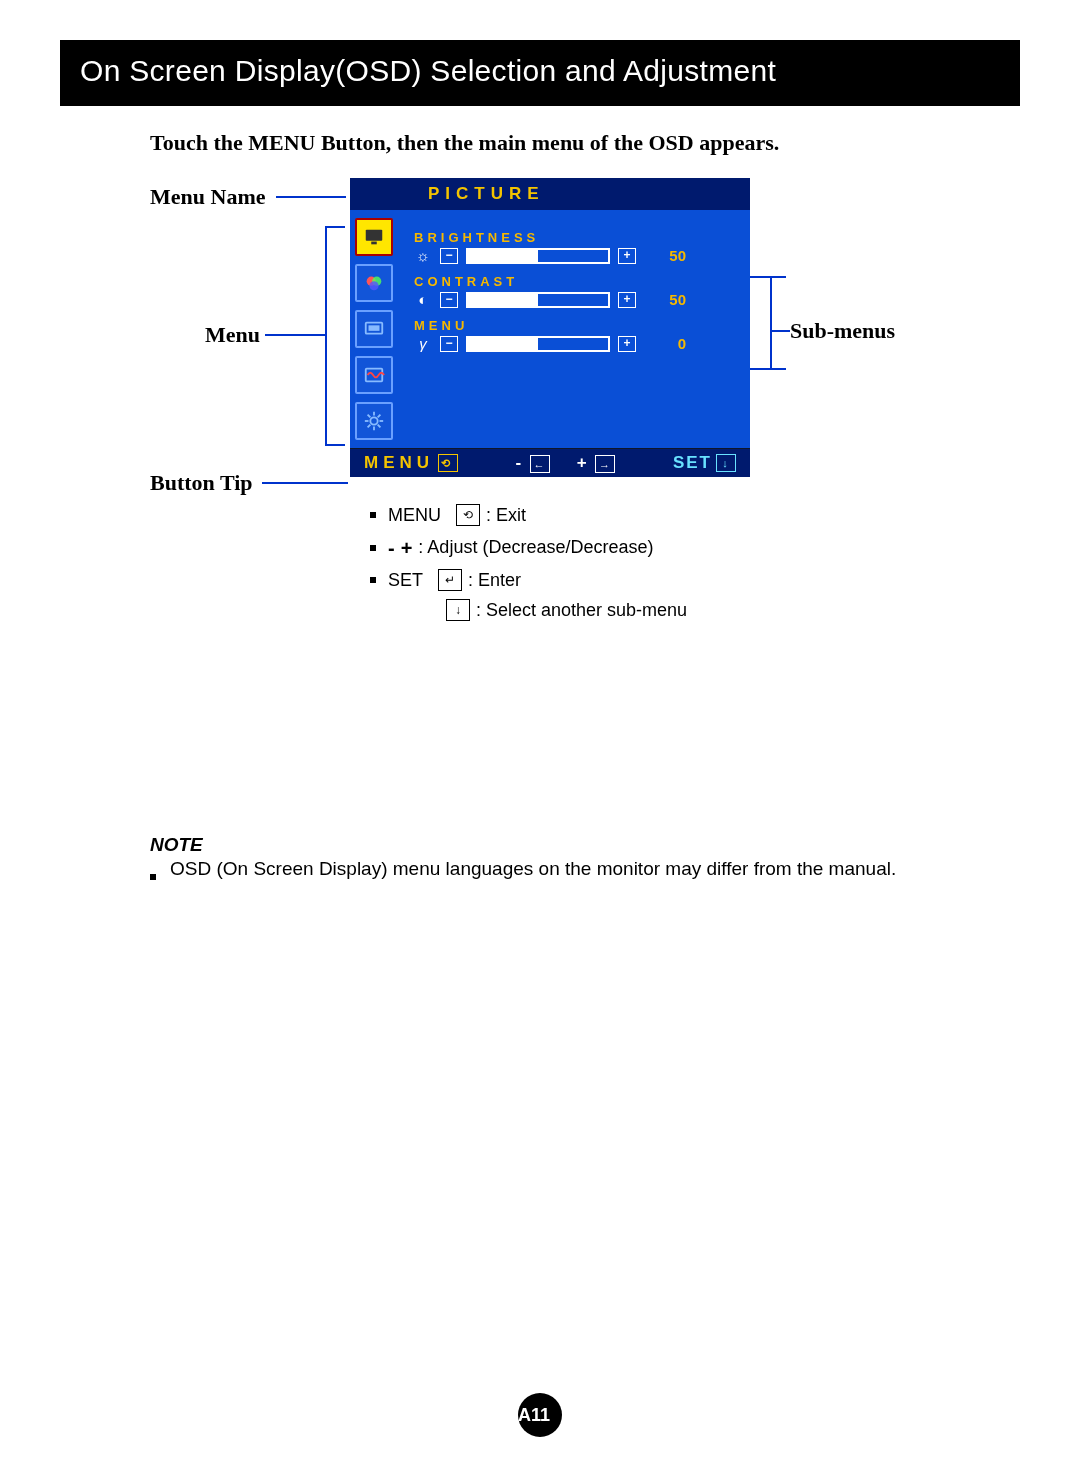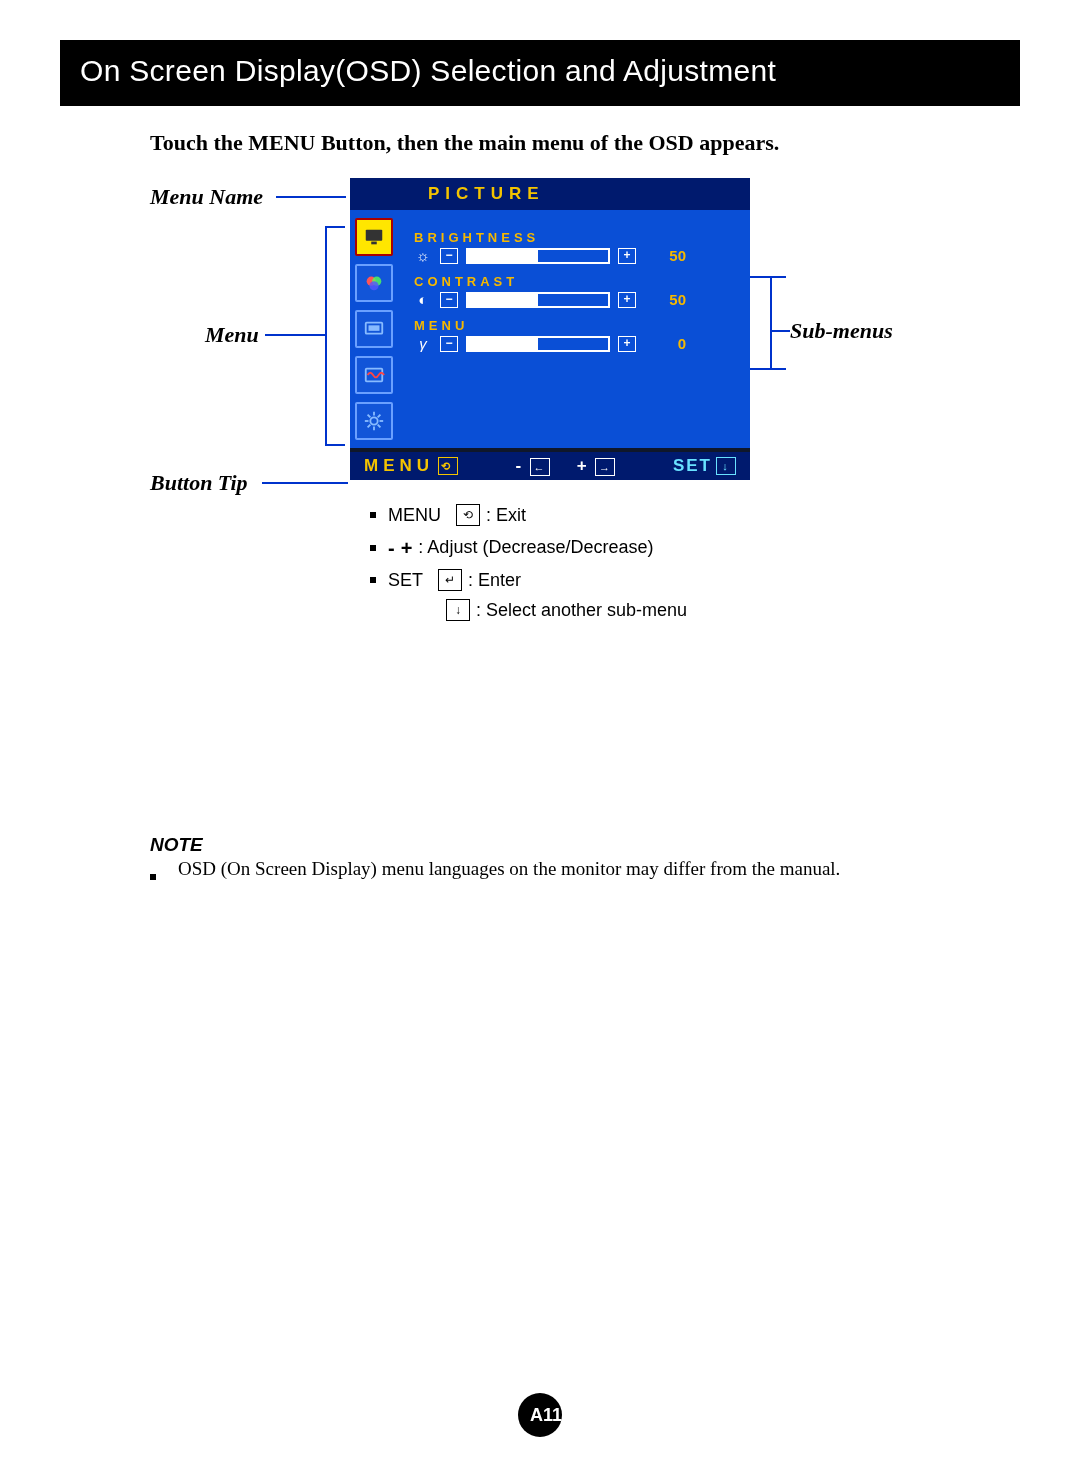--- a/index.html
+++ b/index.html
@@ -41,21 +41,20 @@
     position: relative;
     margin-left: 90px;
     width: 880px;
     height: 450px;
   }
   .label {
     position: absolute;
     font-weight: bold;
     font-size: 22px;
     white-space: nowrap;
-    font-style: italic;
   }
   .lbl-menuname { top: 10px; left: 0; }
   .lbl-icons    { top: 148px; left: 55px; }
   .lbl-buttontip{ top: 296px; left: 0; }
   .lbl-submenus { top: 144px; left: 640px; }
 
   
   .osd {
     position: absolute;
     top: 4px;
@@ -67,21 +66,21 @@
     background: #001a6e;
     color: #f4c400;
     font-weight: bold;
     letter-spacing: 6px;
     font-size: 17px;
     padding: 6px 0 6px 78px;
   }
   .osd-body {
     display: flex;
     background: #0a4fd6;
-    border-bottom: 4px solid #0f172a;
+    border-bottom: 1px solid #0f172a;
   }
   .osd-sidebar {
     width: 48px;
     display: flex;
     flex-direction: column;
     align-items: center;
     gap: 8px;
     padding: 8px 0;
   }
   .sb-icon {
@@ -171,39 +170,39 @@
   .note-block {
     margin: 210px 0 0 90px;
     font-family: Arial, Helvetica, sans-serif;
     font-size: 19px;
   }
   .note-heading {
     font-weight: bold;
     font-style: italic;
     margin-bottom: 2px;
   }
-  .note-row { display: flex; align-items: flex-end; gap: 16px; font-family: Liberation Serif, serif; font-size:19px;}
+  .note-row { display: flex; align-items: flex-end; gap: 8px; font-family: Liberation Sans, sans-serif; font-size:19px;}
   .note-row .bullet { margin-top: 8px; }
 
   
   .page-number {
     position: absolute;
     left: 50%;
     transform: translateX(-50%);
     bottom: 40px;
     width: 44px;
     height: 44px;
     border-radius: 50%;
     background: #000;
     color: #fff;
     font-family: Arial, Helvetica, sans-serif;
     font-weight: bold;
     display: flex;
     align-items: center;
-    justify-content: flex-end;
+    justify-content: flex-start;
     font-size: 18px;
   }
 
   
   .line {
     position: absolute;
     background: #0033cc;
   }
 </style>
 </head>

